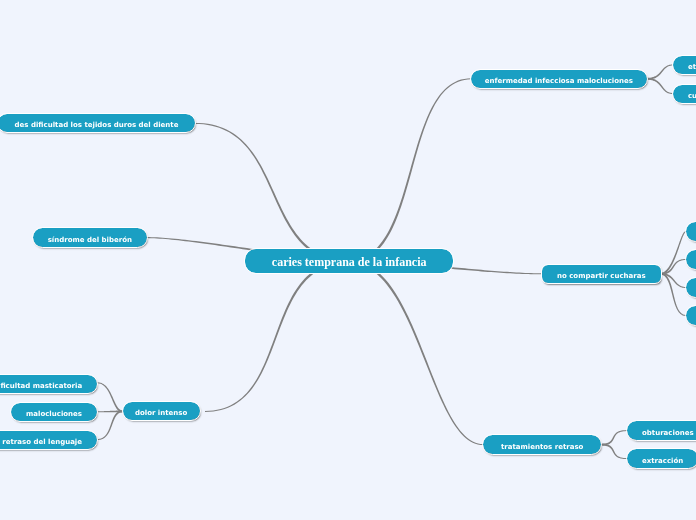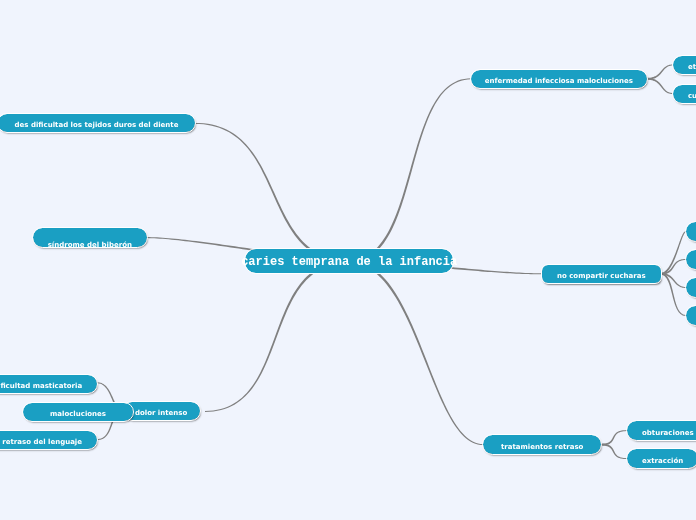--- a/index.html
+++ b/index.html
@@ -6,21 +6,21 @@
   body{width:696px;height:520px;overflow:hidden;background:#f0f4fd;
        font-family:"DejaVu Sans",sans-serif;}
   #stage{position:relative;width:696px;height:520px;overflow:hidden;}
   svg.edges{position:absolute;left:0;top:0;width:696px;height:520px;}
   .node{position:absolute;box-sizing:border-box;background:#1a9fc3;
         border:none;outline:1.2px solid #ffffff;border-radius:10px;color:#fff;
         display:flex;align-items:center;justify-content:center;
         font-weight:bold;font-size:7px;white-space:nowrap;line-height:1;
         box-shadow:1px 1.4px 1.6px rgba(0,0,0,0.45);}
   .node>span{position:relative;top:2.6px;}
-  .node.root{font-family:Liberation Mono, monospace;font-size:12px;
+  .node.root{font-family:Liberation Serif, serif;font-size:12px;
              border-radius:11px;font-weight:bold;box-shadow:none;}
   .node.root>span{top:1.2px;}
 </style>
 </head>
 <body>
 
 <div id="stage">
   <svg class="edges" viewBox="0 0 696 520">
       <g id="edgeg">
         <polygon points="349.00,260.20 344.64,260.10 340.48,259.78 336.51,259.26 332.71,258.52 329.09,257.60 325.64,256.49 322.34,255.19 319.19,253.73 316.19,252.09 313.32,250.30 310.58,248.36 307.95,246.27 305.44,244.04 303.04,241.68 300.74,239.20 298.54,236.59 296.42,233.88 294.38,231.07 292.42,228.16 290.52,225.16 288.69,222.08 286.92,218.93 285.19,215.72 283.51,212.45 281.86,209.13 280.25,205.77 278.65,202.38 277.08,198.96 275.51,195.53 273.95,192.08 272.38,188.63 270.80,185.19 269.20,181.76 267.58,178.36 265.93,174.98 264.24,171.64 262.51,168.34 260.73,165.10 258.88,161.91 256.98,158.80 255.00,155.76 252.94,152.80 250.79,149.93 248.55,147.17 246.21,144.51 243.77,141.96 241.21,139.54 238.53,137.25 235.73,135.10 232.79,133.10 229.72,131.25 226.49,129.57 223.12,128.05 219.58,126.72 215.89,125.57 212.02,124.62 207.97,123.87 203.74,123.33 199.32,123.00 194.70,122.90 194.70,123.90 199.27,124.03 203.63,124.37 207.80,124.93 211.78,125.70 215.58,126.66 219.20,127.81 222.66,129.15 225.96,130.66 229.11,132.33 232.11,134.16 234.97,136.15 237.70,138.27 240.31,140.54 242.80,142.93 245.18,145.45 247.46,148.08 249.64,150.82 251.73,153.66 253.74,156.59 255.68,159.61 257.54,162.71 259.34,165.87 261.09,169.10 262.78,172.38 264.44,175.72 266.06,179.09 267.64,182.49 269.21,185.92 270.76,189.36 272.30,192.82 273.84,196.28 275.39,199.73 276.95,203.17 278.52,206.58 280.12,209.97 281.76,213.33 283.43,216.64 285.15,219.90 286.92,223.10 288.76,226.23 290.66,229.29 292.64,232.27 294.70,235.16 296.84,237.96 299.09,240.65 301.44,243.22 303.90,245.68 306.48,248.01 309.18,250.20 312.02,252.24 314.99,254.13 318.11,255.85 321.38,257.41 324.81,258.78 328.40,259.97 332.16,260.96 336.09,261.74 340.21,262.32 344.51,262.67 349.00,262.80" fill="#808080"></polygon>
@@ -45,33 +45,33 @@
   <div id="nodes">
       <div class="node root" style="left: 245.2px; top: 248.5px; width: 208px; height: 24.4px;">
         <span>caries temprana de la infancia</span>
       </div>
       <div class="node" style="left: 471px; top: 69.6px; width: 175.7px; height: 18.3px;">
         <span>enfermedad infecciosa malocluciones</span>
       </div>
       <div class="node" style="left: -2.4px; top: 114.2px; width: 197.8px; height: 18.3px;">
         <span>des dificultad los tejidos duros del diente</span>
       </div>
-      <div class="node" style="left: 32.7px; top: 228.4px; width: 114.3px; height: 18.3px; align-items: flex-end;">
+      <div class="node" style="left: 32.7px; top: 228.4px; width: 114.3px; height: 18.3px;">
         <span>síndrome del biberón</span>
       </div>
       <div class="node" style="left: 542px; top: 264.6px; width: 118.6px; height: 18.3px; border-radius: 6px;">
         <span>no compartir cucharas</span>
       </div>
       <div class="node" style="left: 122.6px; top: 402.2px; width: 77px; height: 18.3px;">
         <span>dolor intenso</span>
       </div>
       <div class="node" style="left: -22px; top: 374.6px; width: 119.2px; height: 18.3px;">
         <span>dificultad masticatoria</span>
       </div>
-      <div class="node" style="left: 11px; top: 402.6px; width: 110px; height: 18.3px; margin-left: 12px;">
+      <div class="node" style="left: 11px; top: 402.6px; width: 86px; height: 18.3px;">
         <span>malocluciones</span>
       </div>
       <div class="node" style="left: -12.7px; top: 431px; width: 109.7px; height: 18.3px;">
         <span>retraso del lenguaje</span>
       </div>
       <div class="node" style="left: 483px; top: 435.4px; width: 118.3px; height: 18.3px;">
         <span>tratamientos retraso</span>
       </div>
       <div class="node" style="left: 627px; top: 421.4px; width: 118.2px; height: 18.3px;">
         <span>obturaciones dentales</span>

